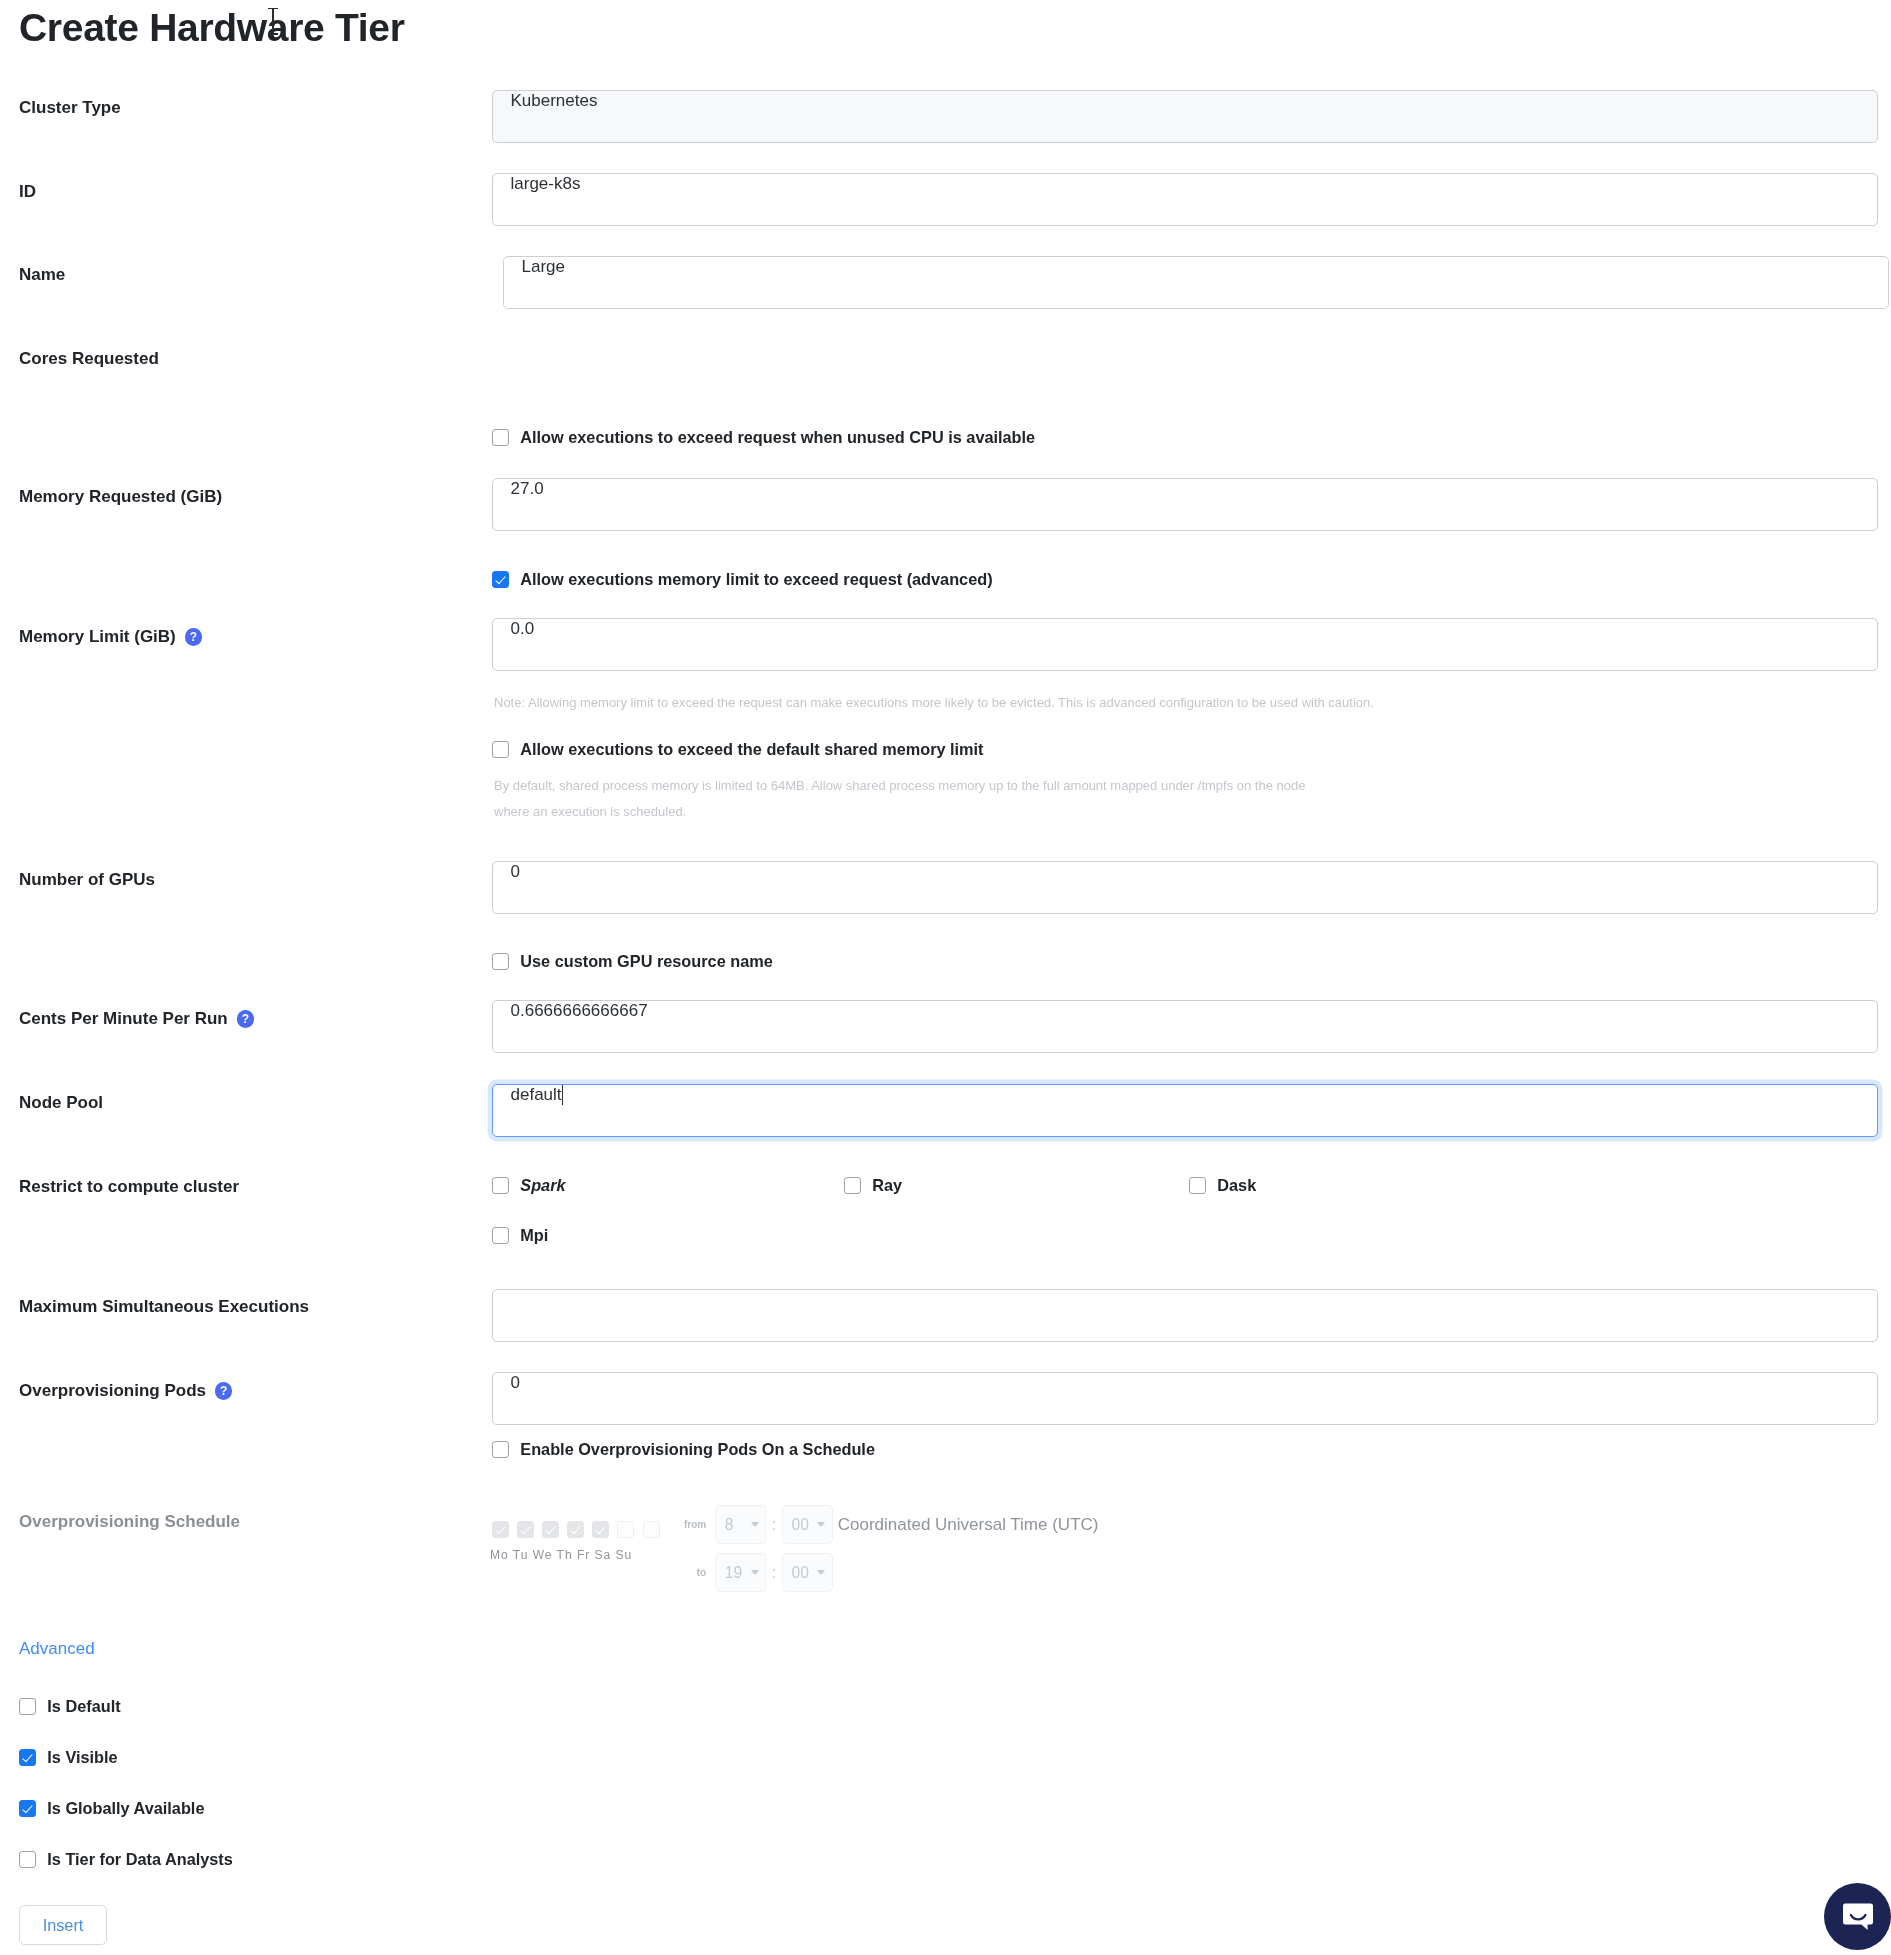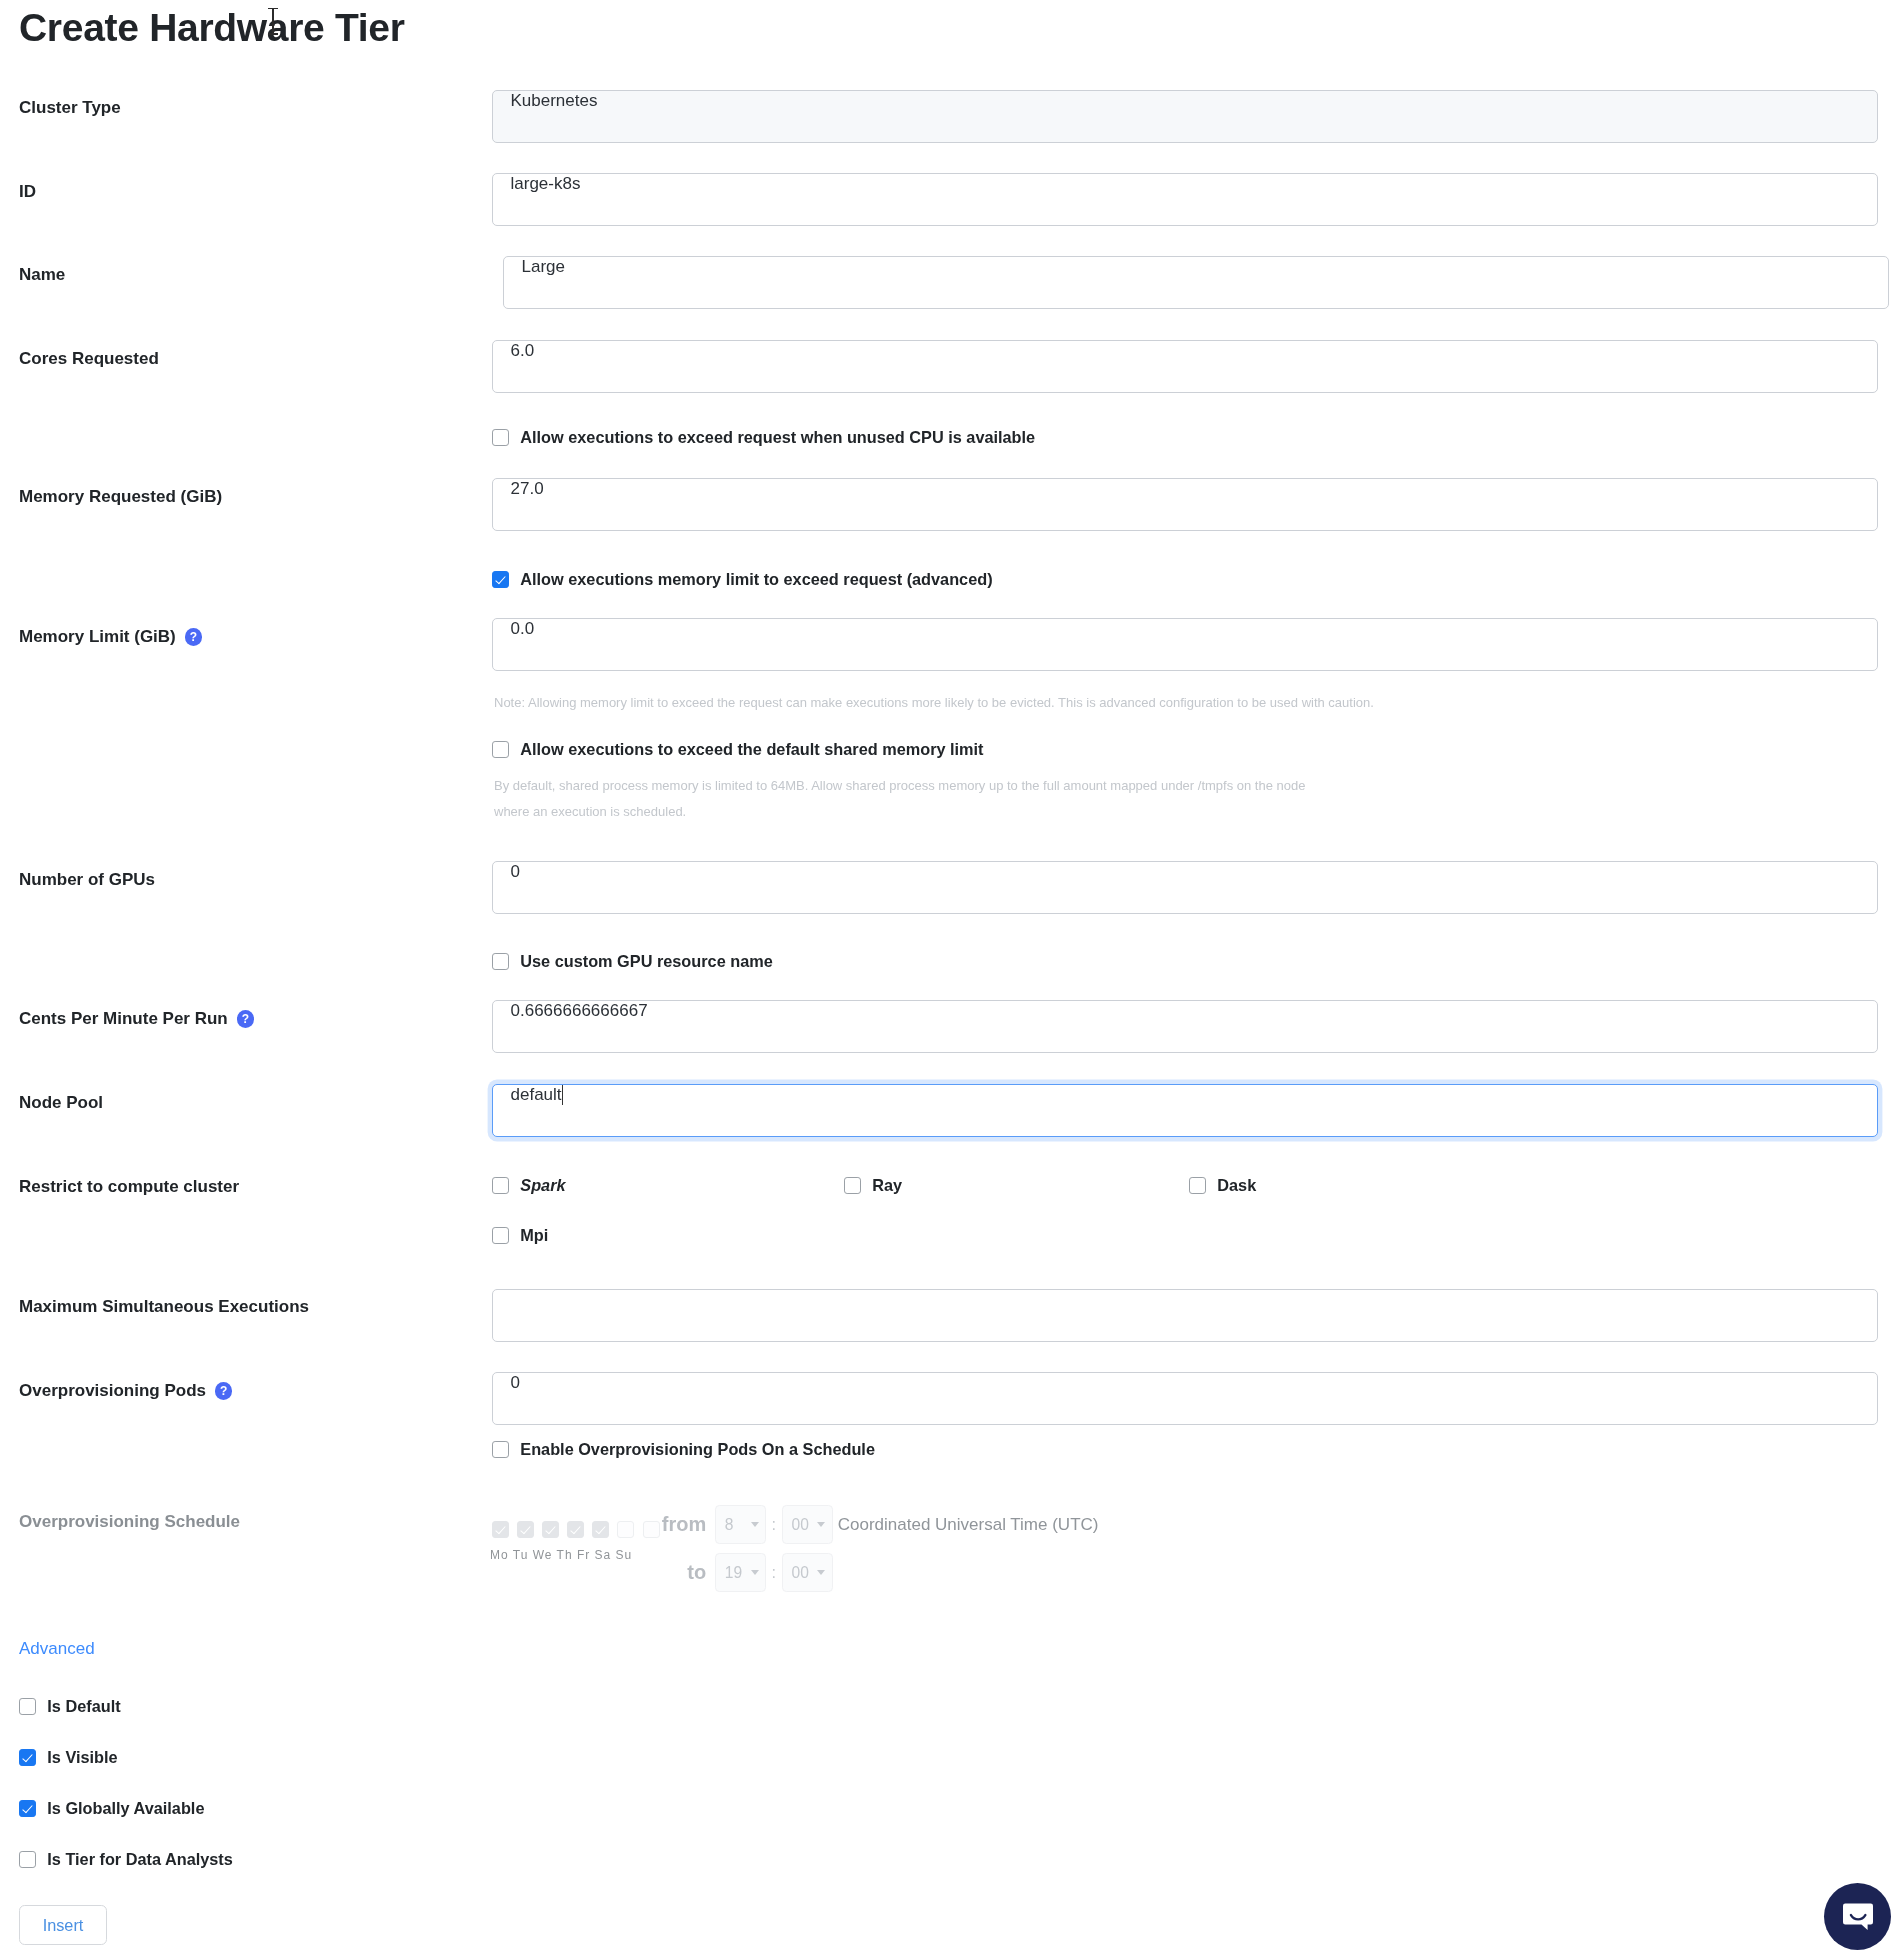--- a/index.html
+++ b/index.html
@@ -179,21 +179,21 @@
     white-space: nowrap;
   }
 
   .time-line {
     position: absolute;
     display: flex;
     align-items: center;
     gap: 0;
   }
   .time-word {
-    font-size: 20px;
+    font-size: 10px;
     font-weight: bold;
     color: #b9bdc2;
     width: 61px;
     text-align: right;
     padding-right: 8.8px;
   }
   .time-select {
     width: 51px; height: 39px;
     border: 1.3px solid #f0f1f3;
     border-radius: 4.4px;
@@ -292,23 +292,20 @@
 
   <div class="row-label" style="top:265px;">
     <span>Name</span>
   </div>
   <div class="field" style="top:256px;margin-left:11px;">
     <span>Large</span>
   </div>
 
   <div class="row-label" style="top:349px;">
     <span>Cores Requested</span>
-  </div>
-  <div class="field" style="top:340px;">
-    <span>6.0</span>
   </div>
 
   <div class="cbrow" style="left:492px; top:428px;">
     <span class="cb"></span>
     <span class="cb-label">Allow executions to exceed request when unused CPU is available</span>
   </div>
 
   <div class="row-label" style="top:487px;">
     <span>Memory Requested (GiB)</span>
   </div>

